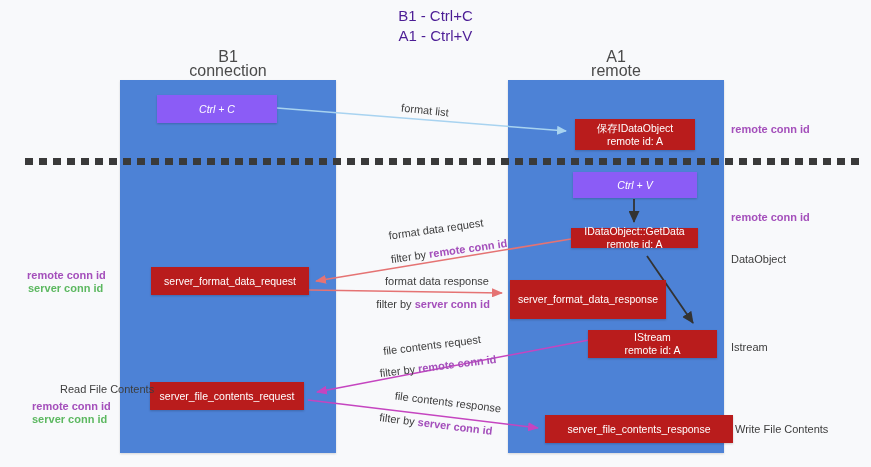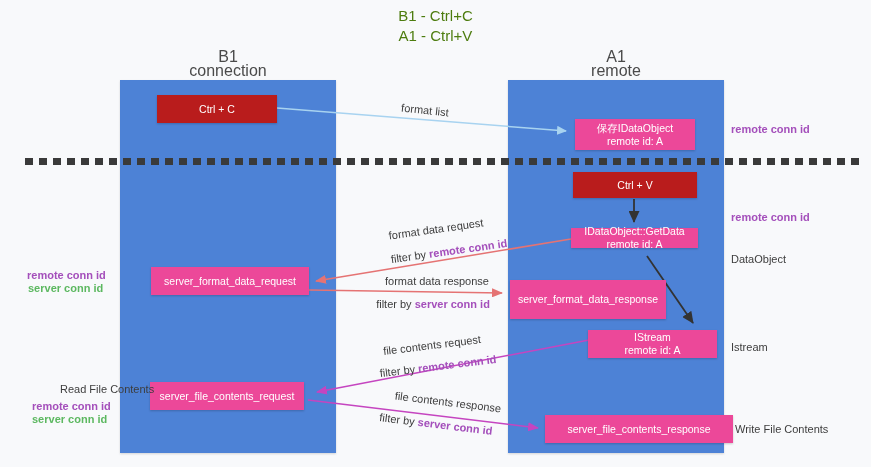--- a/index.html
+++ b/index.html
@@ -1,38 +1,38 @@
 <!DOCTYPE html>
 <html><head>
 <meta charset="utf-8">
 <style>
   html,body{margin:0;padding:0;}
   body{font-family:"Liberation Sans","DejaVu Sans",sans-serif;background:#f8f9fb;}
   .canvas{position:relative;width:871px;height:467px;background:#f8f9fb;overflow:hidden;}
 
   .title{position:absolute;left:0;top:6px;width:100%;text-align:center;
-         font-size:15px;line-height:20px;color:#4d7c0f;}
+         font-size:15px;line-height:20px;color:#4c1d95;}
 
   .col-header{position:absolute;width:120px;text-align:center;font-size:16px;
               line-height:14px;color:#4a4a4a;top:50px;}
   .col-header .role{display:block;}
 
   .col{position:absolute;top:80px;width:216px;height:373px;background:#4d82d6;
        box-shadow:0 1px 2px rgba(0,0,0,0.15);}
 
   .dash-divider{position:absolute;left:25px;top:158px;width:838px;height:7px;
     background:repeating-linear-gradient(90deg,#3a3a3a 0,#3a3a3a 8px,transparent 8px,transparent 14px);}
 
   svg.arrows{position:absolute;left:0;top:0;z-index:3;}
 
   .box{position:absolute;z-index:4;display:flex;flex-direction:column;align-items:center;
        justify-content:center;color:#fff;font-size:10.5px;line-height:13px;text-align:center;
        box-shadow:0 1px 2px rgba(0,0,0,0.2);}
-  .box.green{background:#b91c1c;}
-  .box.orange{background:#ec4899;}
+  .box.green{background:#8b5cf6;font-style:italic;}
+  .box.orange{background:#b91c1c;}
 
   .lbl{position:absolute;z-index:5;font-size:11px;color:#3d3d3d;white-space:nowrap;}
   .lbl.bold-purple{color:#a44fbb;font-weight:bold;}
   .lbl.bold-green{color:#5cb860;font-weight:bold;}
   .flow{position:absolute;z-index:5;font-size:11px;color:#3d3d3d;white-space:nowrap;
         transform:translate(-50%,-50%);}
   .flow .purple{color:#a44fbb;font-weight:bold;}
 </style>
 </head>
 <body>

